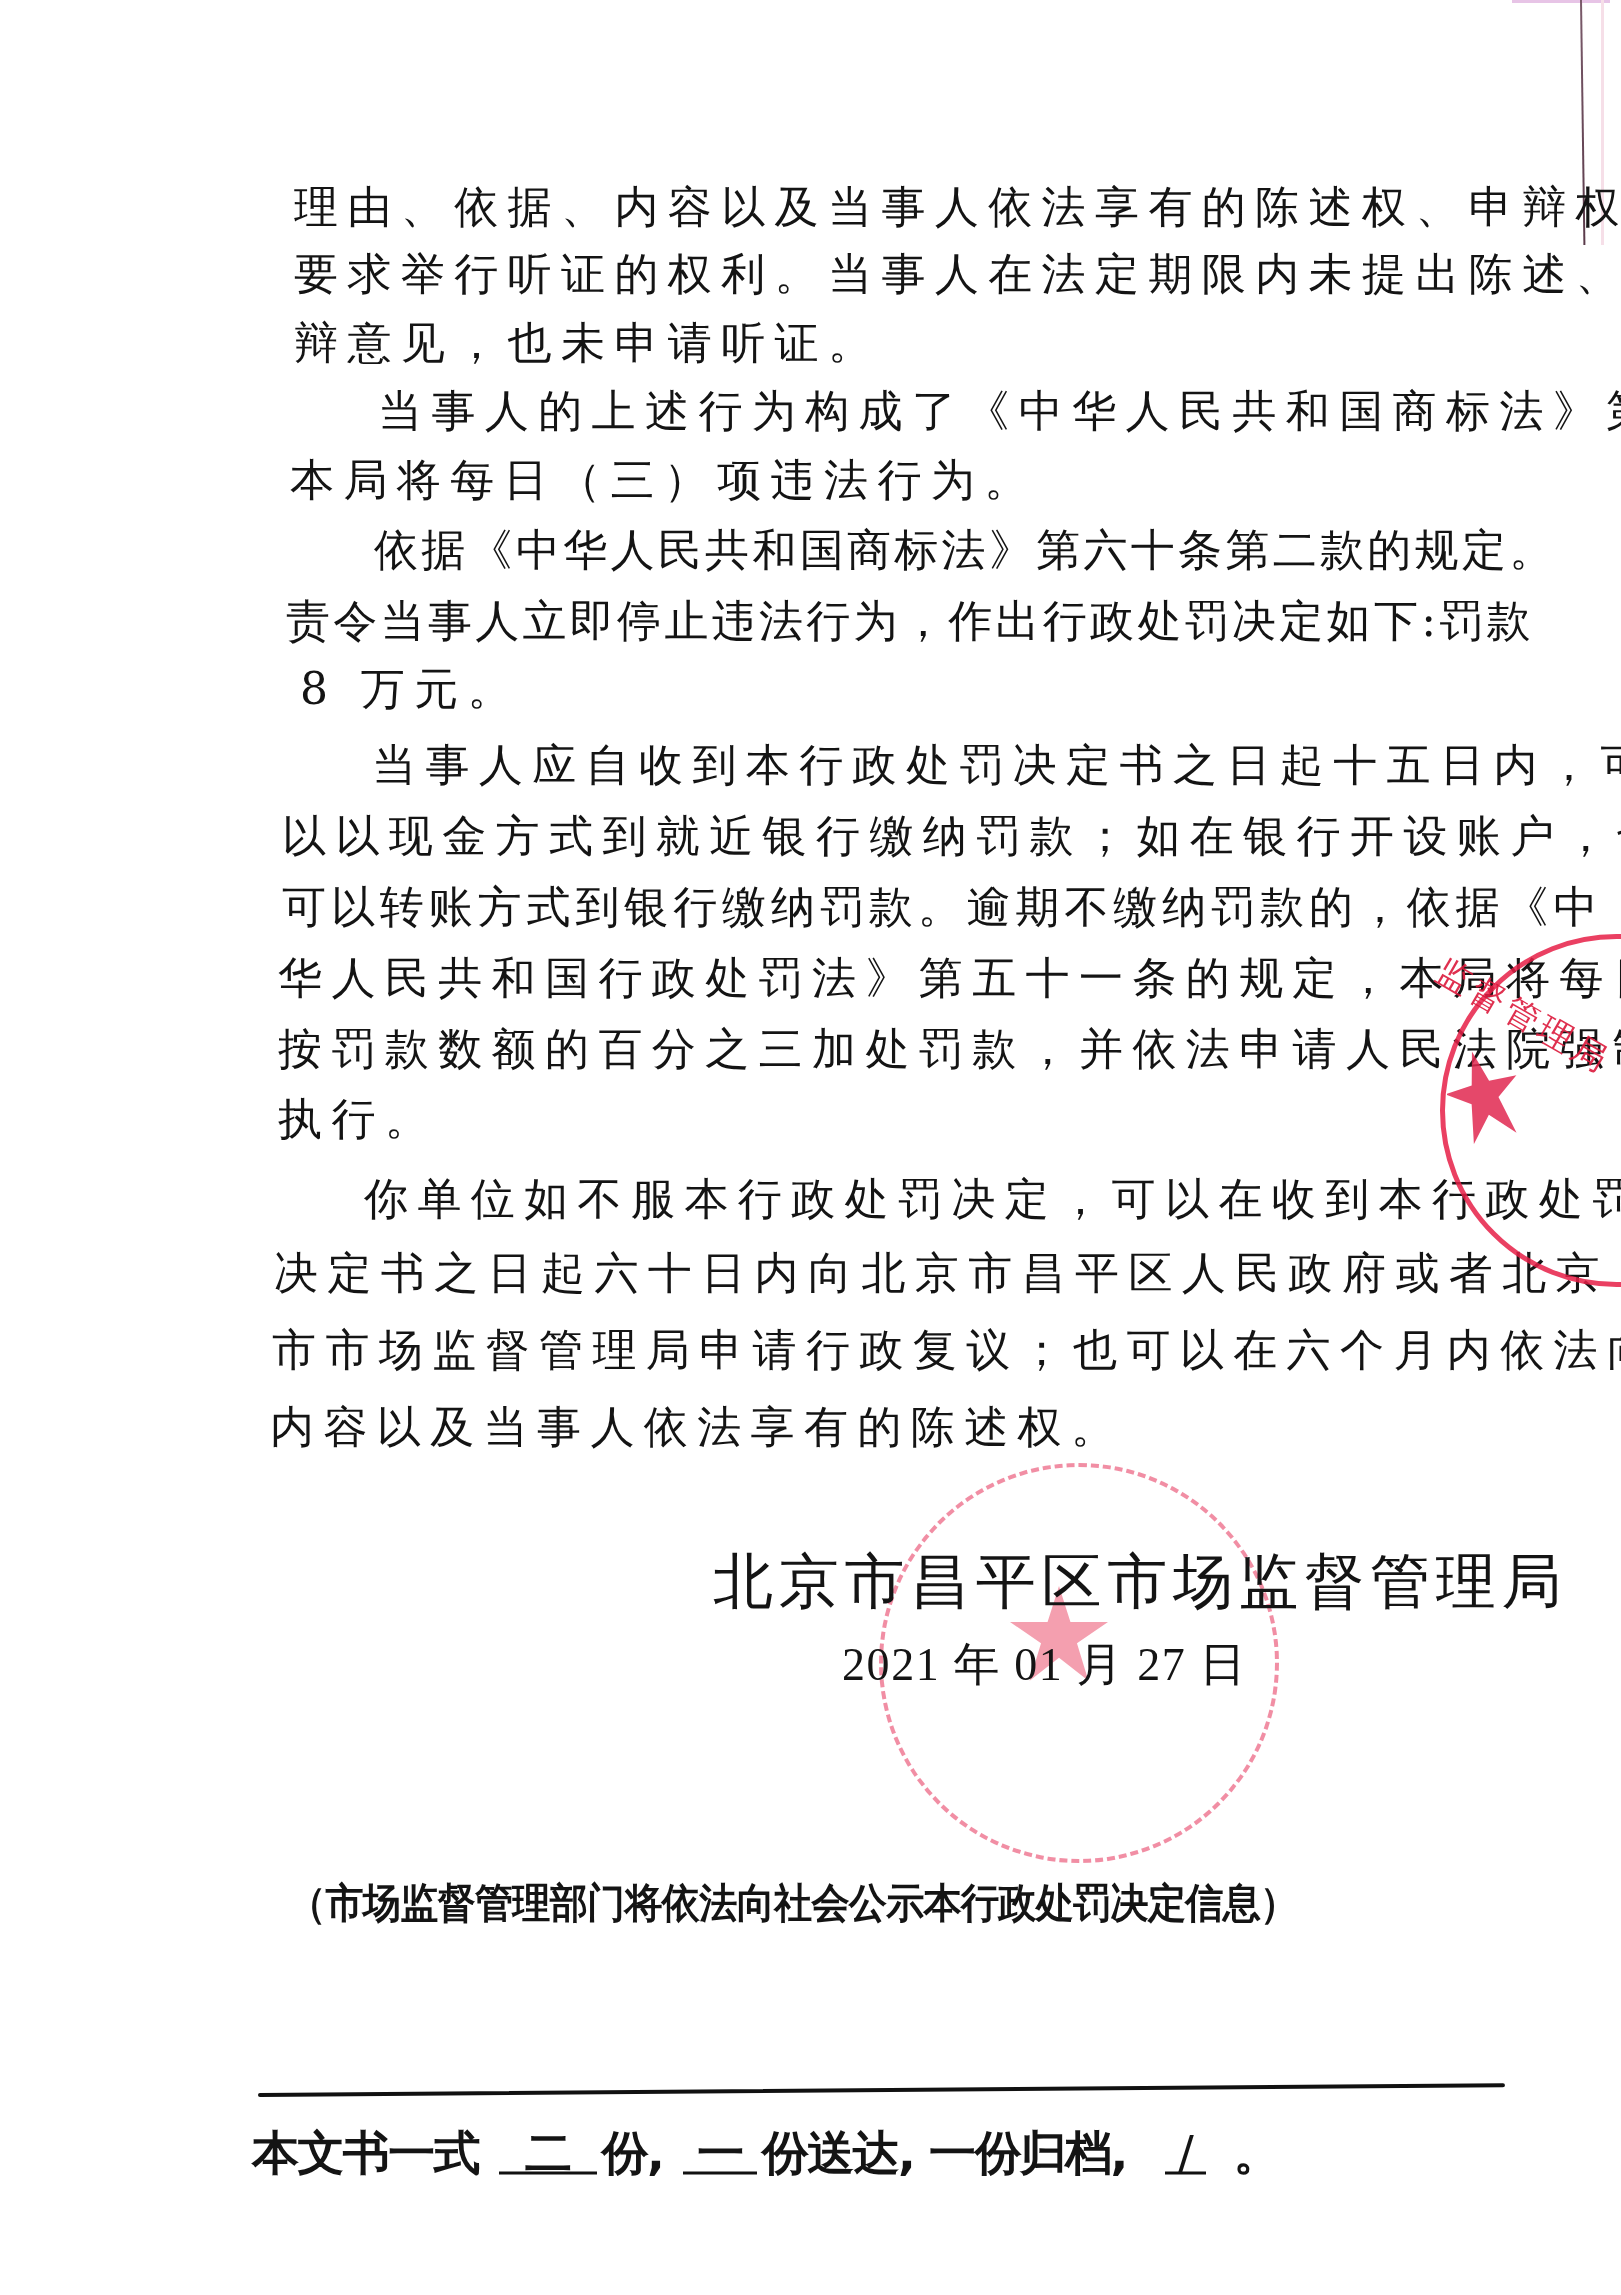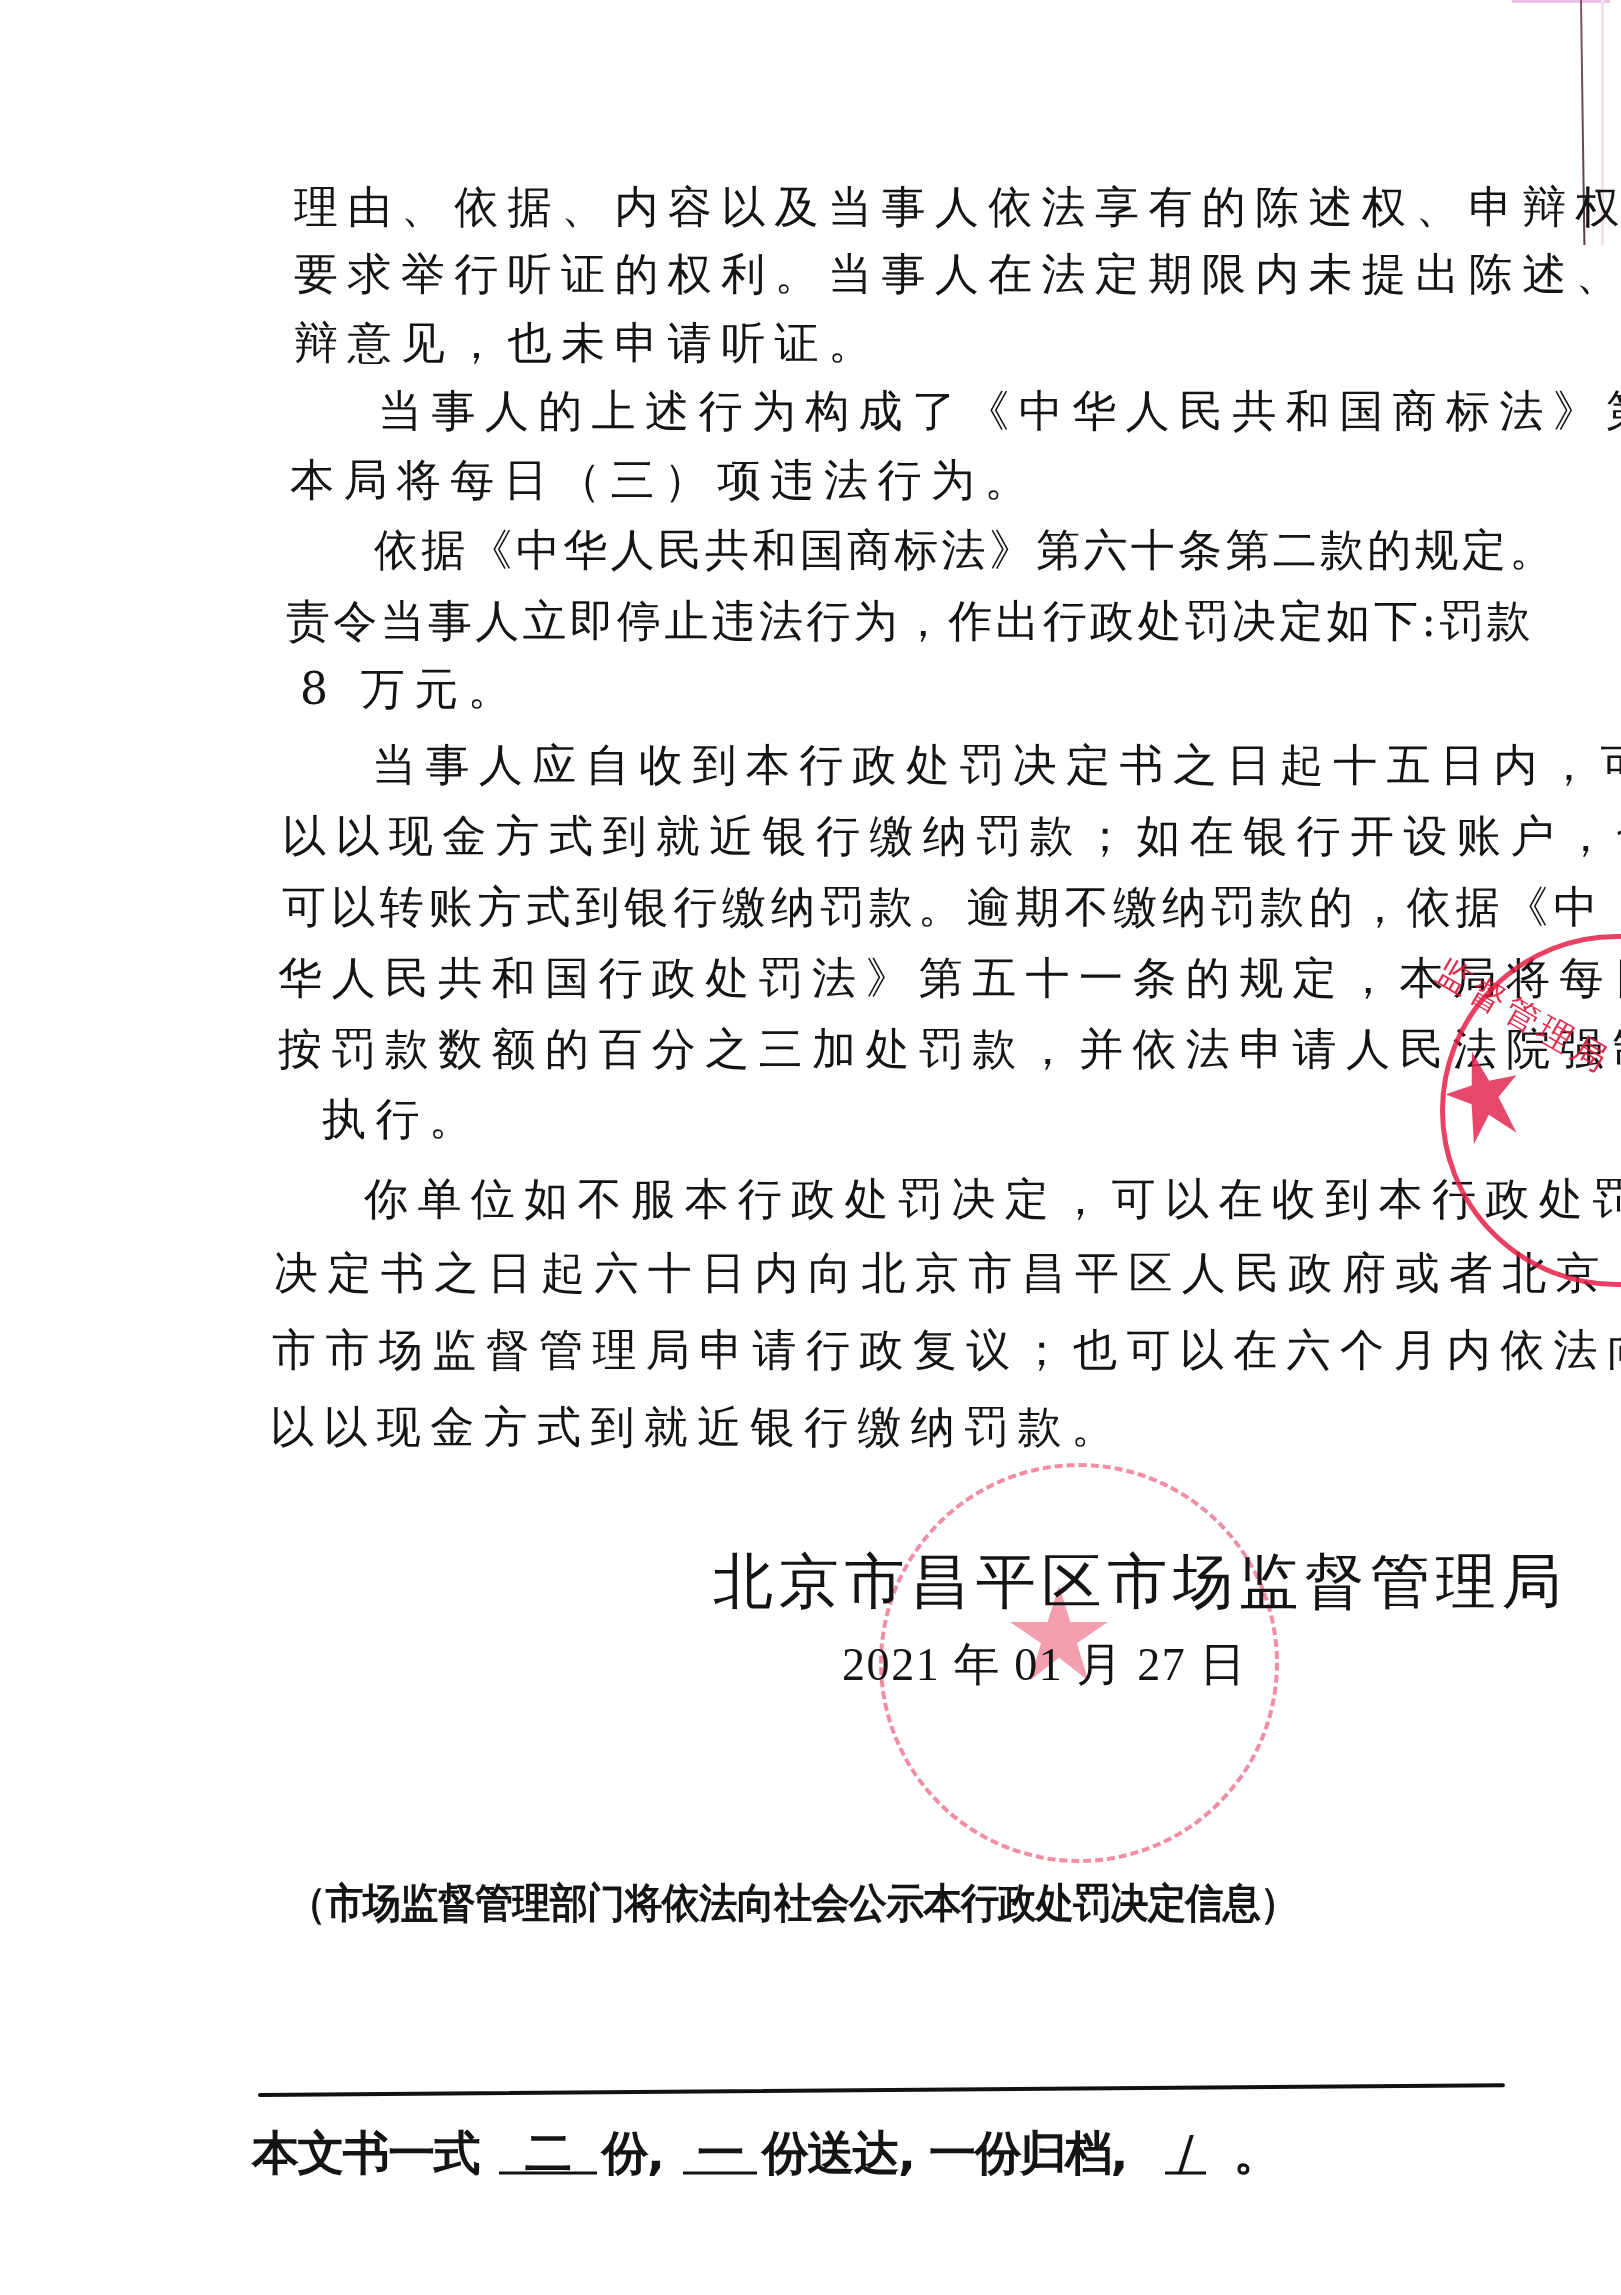--- a/index.html
+++ b/index.html
@@ -68,25 +68,25 @@
 <div class="line" style="left:378px; top:410px;">当事人的上述行为构成了《中华人民共和国商标法》第</div>
 <div class="line" style="left:290px; top:479px;">本局将每日（三）项违法行为。</div>
 <div class="line" style="left:374px; top:549px; letter-spacing:3.3px;">依据《中华人民共和国商标法》第六十条第二款的规定。</div>
 <div class="line" style="left:286px; top:620px; letter-spacing:3.3px;">责令当事人立即停止违法行为，作出行政处罚决定如下:罚款</div>
 <div class="line" style="left:300px; top:688px;">8 万元。</div>
 <div class="line" style="left:372px; top:764px;">当事人应自收到本行政处罚决定书之日起十五日内，可</div>
 <div class="line" style="left:282px; top:835px;">以以现金方式到就近银行缴纳罚款；如在银行开设账户，也</div>
 <div class="line" style="left:282px; top:906px; letter-spacing:4.9px;">可以转账方式到银行缴纳罚款。逾期不缴纳罚款的，依据《中</div>
 <div class="line" style="left:278px; top:977px;">华人民共和国行政处罚法》第五十一条的规定，本局将每日</div>
 <div class="line" style="left:278px; top:1048px;">按罚款数额的百分之三加处罚款，并依法申请人民法院强制</div>
-<div class="line" style="left:278px; top:1118px;margin-left:44px;">执行。</div>
+<div class="line" style="left:278px; top:1118px;">执行。</div>
 <div class="line" style="left:364px; top:1198px;">你单位如不服本行政处罚决定，可以在收到本行政处罚</div>
 <div class="line" style="left:274px; top:1272px;">决定书之日起六十日内向北京市昌平区人民政府或者北京</div>
 <div class="line" style="left:272px; top:1349px;">市市场监督管理局申请行政复议；也可以在六个月内依法向</div>
-<div class="line" style="left:270px; top:1426px;">以以现金方式到就近银行缴纳罚款。</div>
+<div class="line" style="left:270px; top:1426px;">内容以及当事人依法享有的陈述权。</div>
 
 <div class="seal seal-right"></div>
 <div class="seal-text" style="left:1451px; top:948px; transform: rotate(30deg); transform-origin:left top; letter-spacing:4.9px;">监督管理局</div>
 <svg class="star" style="left:1447px; top:1050px;" width="74" height="94" viewBox="0 0 90 115">
   <polygon points="45,0 56,40 90,42 62,62 72,110 45,80 18,110 28,62 0,42 34,40" fill="rgba(225,40,80,0.85)" transform="rotate(-15 45 57)"></polygon>
 </svg>
 
 <div class="seal seal-sign"></div>
 <svg class="star" style="left:1010px; top:1586px;" width="98" height="98" viewBox="0 0 120 120">
   <polygon points="60,0 74,44 120,44 82,70 96,116 60,88 24,116 38,70 0,44 46,44" fill="rgba(235,80,110,0.55)"></polygon>

